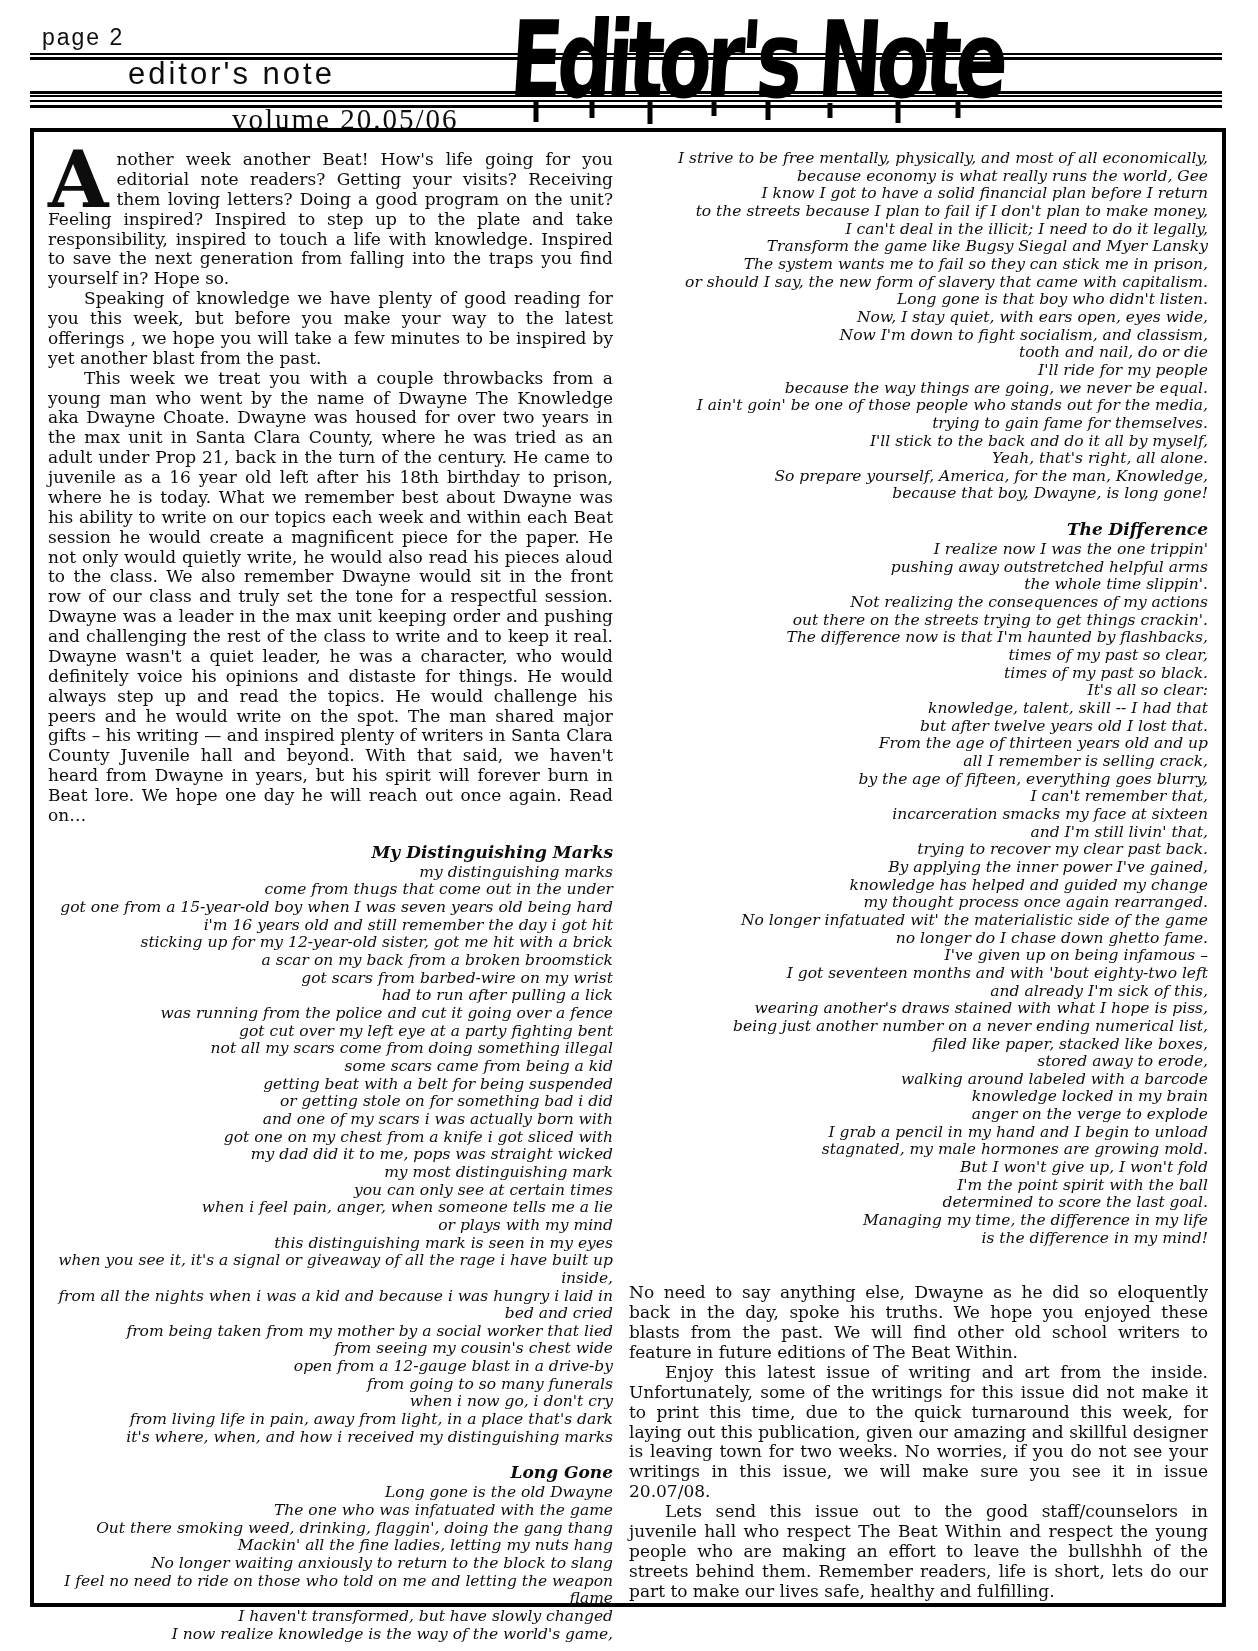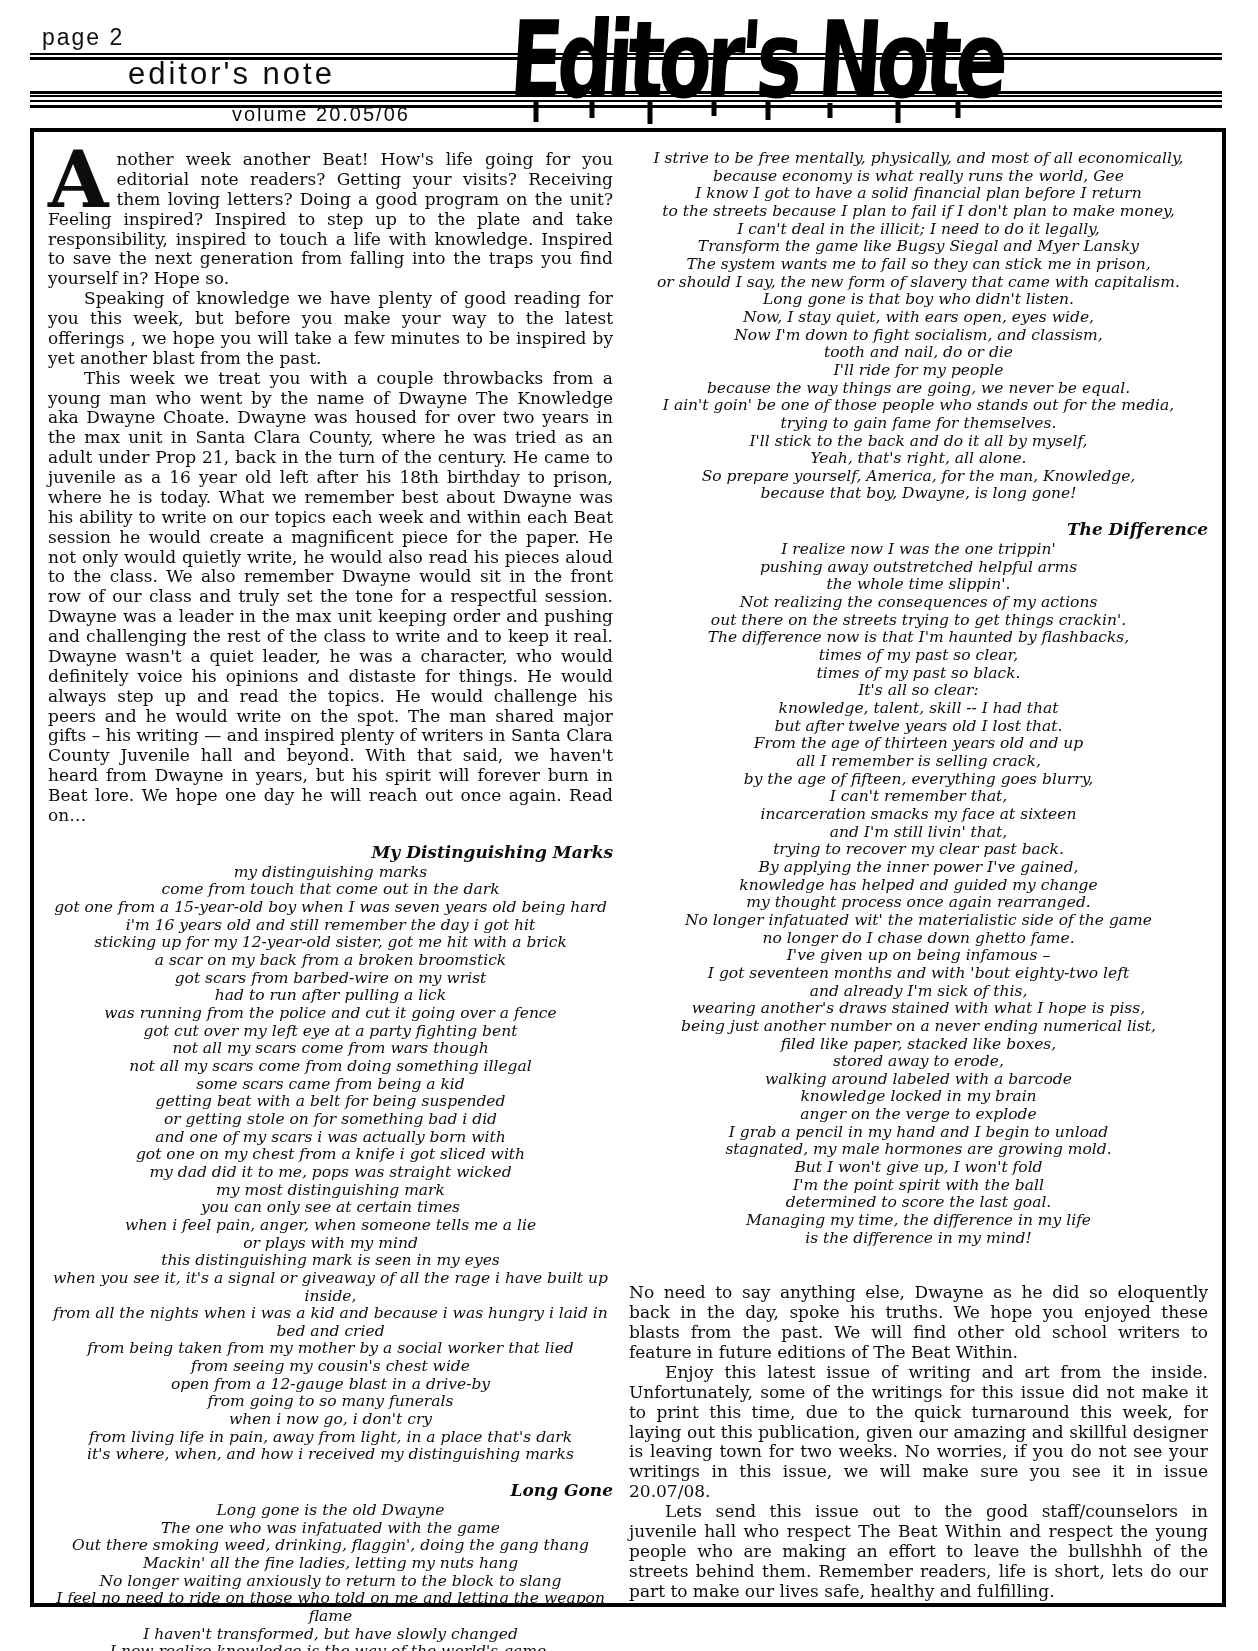--- a/index.html
+++ b/index.html
@@ -22,41 +22,41 @@
   }
   .section-title{
     position:absolute;left:128px;top:56px;
     font-family:"Liberation Sans", sans-serif;font-size:31px;letter-spacing:3px;
   }
   .rule-a{top:95px;}
   .rule-b{top:100px;}
   .rule-c{top:105px;height:3px;}
   .volume-label{
     position:absolute;left:232px;top:103px;
-    font-family:Liberation Sans, sans-serif;font-size:20px;letter-spacing:2px;
+    font-family:Liberation Serif, serif;font-size:29px;letter-spacing:2px;
   }
   .graffiti{position:absolute;left:500px;top:0px;z-index:3;}
   
   .content{
     position:absolute;left:30px;top:128px;width:1196px;height:1479px;
     border:4px solid #000;box-sizing:border-box;
     padding:18px 14px 0 14px;display:flex;gap:16px;
   }
   .col-left{width:565px;flex:0 0 565px;}
   .col-right{flex:1;min-width:0;}
   .body-para{
     margin:0;font-size:17px;line-height:1.17;text-align:justify;
   }
   .indent{text-indent:36px;}
   .dropcap{
     float:left;font-size:78px;line-height:56px;font-weight:bold;
     padding:2px 8px 0 0;
   }
   .poem{
-    text-align:center;font-style:italic;font-size:15.5px;line-height:1.14;
+    text-align:right;font-style:italic;font-size:15.5px;line-height:1.14;
   }
   .poem-line{min-height:17px;}
   .poem-title{
     text-align:right;font-style:italic;font-weight:bold;font-size:17px;
     margin:16px 0 2px 0;
   }
   .closing{margin-top:36px;}
   .closing p{margin:0;}
 </style>
 </head>
@@ -84,30 +84,29 @@
   <div class="col-left">
     <p class="body-para">
       <span class="dropcap">A</span><span>nother week another Beat! How's life going for you editorial note readers? Getting your visits? Receiving them loving letters? Doing a good program on the unit? Feeling inspired? Inspired to step up to the plate and take responsibility,  inspired to touch a life with knowledge. Inspired to save the next generation from falling into the traps you find yourself in? Hope so.</span>
     </p>
     <p class="body-para indent">Speaking of knowledge we have plenty of good reading for you this week, but before you make your way to the latest offerings , we hope you will take a few minutes to be inspired by yet another blast from the past.</p>
     <p class="body-para indent">This week we treat you with a couple throwbacks from a young man who went by the name of Dwayne The Knowledge aka Dwayne Choate. Dwayne was housed for over two years in the max unit in Santa Clara County, where he was tried as an adult under Prop 21, back in the turn of the century. He came to juvenile as a 16 year old left after his 18th birthday to prison, where he is today.  What we remember best about Dwayne was his ability to write on our topics each week and within each Beat session he would create a magnificent piece for the paper. He not only would quietly write, he would also read his pieces aloud to the class.  We also remember Dwayne would sit in the front row of our class and truly set the tone for a respectful session. Dwayne was a leader in the max unit keeping order and pushing and challenging the rest of the class to write and to keep it real.  Dwayne wasn't a quiet leader, he was a character, who would definitely voice his opinions and distaste for things. He would always step up and read the topics. He would challenge his peers and he would write on the spot. The man shared major gifts – his writing — and inspired plenty of writers in Santa Clara County Juvenile hall and beyond.  With that said, we haven't heard from Dwayne in  years, but his spirit will forever burn in Beat lore.  We hope one day he will reach out once again.  Read on…</p>
 
     <div class="poem-title">My Distinguishing Marks</div>
     <div class="poem">
         <div class="poem-line">my distinguishing marks</div>
-        <div class="poem-line">come from touch that come out in the dark</div>
+        <div class="poem-line">come from thugs that come out in the under</div>
         <div class="poem-line">got one from a 15-year-old boy when I was seven years old being hard</div>
         <div class="poem-line">i'm 16 years old and still remember the day i got hit</div>
         <div class="poem-line">sticking up for my 12-year-old sister, got me hit with a brick</div>
         <div class="poem-line">a scar on my back from a broken broomstick</div>
         <div class="poem-line">got scars from barbed-wire on my wrist</div>
         <div class="poem-line">had to run after pulling a lick</div>
         <div class="poem-line">was running from the police and cut it going over a fence</div>
         <div class="poem-line">got cut over my left eye at a party fighting bent</div>
-        <div class="poem-line">not all my scars come from wars though</div>
         <div class="poem-line">not all my scars come from doing something illegal</div>
         <div class="poem-line">some scars came from being a kid</div>
         <div class="poem-line">getting beat with a belt for being suspended</div>
         <div class="poem-line">or getting stole on for something bad i did</div>
         <div class="poem-line">and one of my scars i was actually born with</div>
         <div class="poem-line">got one on my chest from a knife i got sliced with</div>
         <div class="poem-line">my dad did it to me, pops was straight wicked</div>
         <div class="poem-line">my most distinguishing mark</div>
         <div class="poem-line">you can only see at certain times</div>
         <div class="poem-line">when i feel pain, anger, when someone tells me a lie</div>

